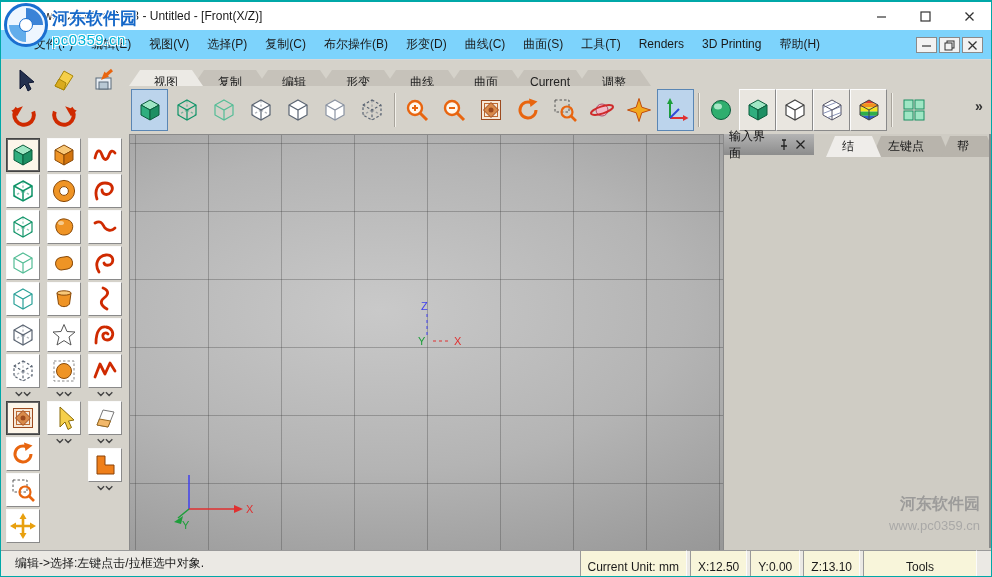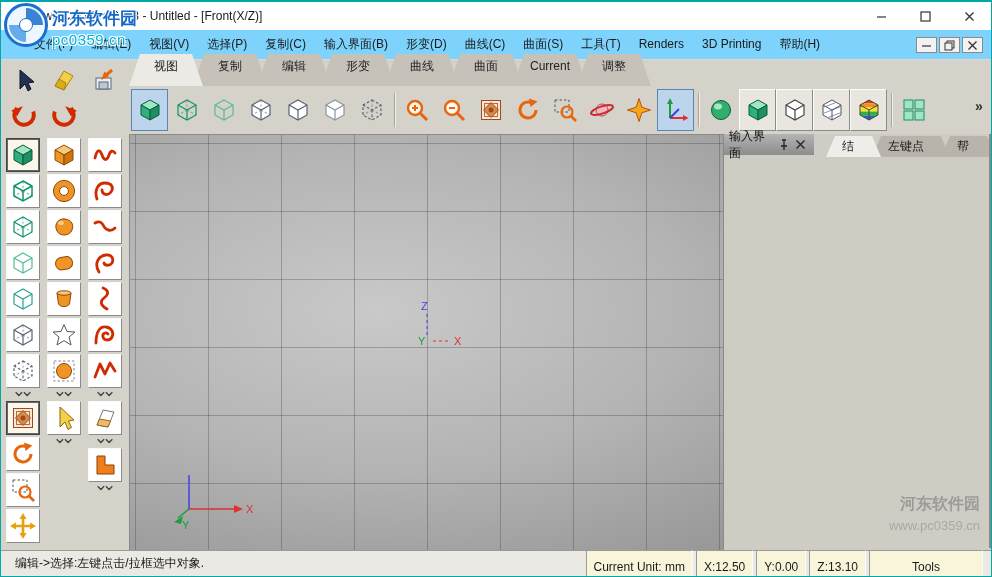--- a/index.html
+++ b/index.html
@@ -19,21 +19,21 @@
   .menu-item{padding:0 9px;line-height:29px;white-space:nowrap;cursor:default}
   #mdi-controls{position:absolute;right:8px;top:7px;display:flex;gap:2px}
   .mdibtn{width:21px;height:16px;border:1px solid #8a8a8a;background:#f2f2f2;display:flex;align-items:center;justify-content:center}
 
   
   .topstrip{position:absolute;left:0;top:58px;right:0;height:74px;background:#d5d2ca}
   .leftblock{position:absolute;left:0;top:0;width:128px;height:74px;padding:2px 0 0 4px}
   .lbrow{display:flex;gap:2px}
   .lbtn{width:38px;height:35px;display:flex;align-items:center;justify-content:center}
   .tabrow{position:absolute;left:128px;top:0;right:0;height:26px;display:flex;align-items:flex-end}
-  .rtab{position:relative;min-width:74px;height:32px;line-height:24px;text-align:center;background:#c6c2ba;color:#222;margin-right:-10px;clip-path:polygon(11px 0,calc(100% - 11px) 0,100% 100%,0 100%);padding:0 14px;cursor:default}
+  .rtab{position:relative;min-width:74px;height:16px;line-height:24px;text-align:center;background:#c6c2ba;color:#222;margin-right:-10px;clip-path:polygon(11px 0,calc(100% - 11px) 0,100% 100%,0 100%);padding:0 14px;cursor:default}
   .rtab.active{background:#eceae5;z-index:2}
   .tbrow{position:absolute;left:128px;top:26px;right:0;height:48px;display:flex;align-items:center;padding-left:2px}
   .tbtn{width:37px;height:42px;display:flex;align-items:center;justify-content:center;border:1px solid transparent}
   .tbtn.active{background:#bcd4ec;border:1px solid #5a86b4}
   .tbtn.boxed{background:#e9e6e0;border:1px solid;border-color:#fcfcfc #8a8a8a #8a8a8a #fcfcfc}
   .tsep{width:8px;height:34px;display:flex;justify-content:center}
   .tsep::after{content:"";width:1px;height:100%;background:#a8a49c;box-shadow:1px 0 0 #f2f0ea}
   .overflowbtn{position:absolute;right:3px;top:38px;width:18px;text-align:center;font-weight:bold;font-size:14px;color:#333}
 
   
@@ -63,21 +63,21 @@
   .ptab.active{background:#efedea;z-index:2}
   .rp-content{flex:1;margin:0 2px 2px 2px;background:#fff;border:1px solid #8a8a8a;position:relative}
   .watermark-bottom{position:absolute;right:10px;bottom:14px;text-align:right;opacity:.8;pointer-events:none}
   .wb-site{font-size:16px;font-weight:bold;color:#909090}
   .wb-url{font-size:13px;color:#a0a0a0;margin-top:3px}
 
   
   .statusbar{position:absolute;left:0;right:0;bottom:0;height:26px;background:#ebe9e4;border-top:1px solid #9a9a9a;display:flex;align-items:center}
   .sb-msg{flex:1;padding-left:14px;white-space:nowrap;overflow:hidden}
   .sb-box{height:28px;line-height:17px;padding:8px 7px;border:1px solid;border-color:#9a9a9a #fbfbfb #fbfbfb #9a9a9a;background:#f8f5da;margin-right:3px;white-space:nowrap}
-  .sb-tools{width:114px;text-align:center;margin-right:8px}
+  .sb-tools{width:114px;text-align:center;margin-right:14px}
 
   
   .watermark-top{position:absolute;left:2px;top:0;z-index:99;display:flex;align-items:flex-start;pointer-events:none}
   .wt-text{margin-left:3px}
   .wt-site{font-size:17px;font-weight:bold;color:#1668c8;margin-top:5px;text-shadow:-1px -1px 0 #fff,1px -1px 0 #fff,-1px 1px 0 #fff,1px 1px 0 #fff}
   .wt-url{font-size:15px;font-weight:normal;color:#00b4d8;letter-spacing:.5px;margin-top:1px;text-shadow:-1px -1px 0 #fff,1px -1px 0 #fff,-1px 1px 0 #fff,1px 1px 0 #fff}
   .ic{display:flex;align-items:center;justify-content:center}
 </style>
 </head>
 <body>
@@ -117,21 +117,21 @@
       </div>
   </div>
 
   <div class="menubar">
     <div id="menu-items">
         <div class="menu-item">文件(F)</div>
         <div class="menu-item">编辑(E)</div>
         <div class="menu-item">视图(V)</div>
         <div class="menu-item">选择(P)</div>
         <div class="menu-item">复制(C)</div>
-        <div class="menu-item">输入界面(B)</div>
+        <div class="menu-item">布尔操作(B)</div>
         <div class="menu-item">形变(D)</div>
         <div class="menu-item">曲线(C)</div>
         <div class="menu-item">曲面(S)</div>
         <div class="menu-item">工具(T)</div>
         <div class="menu-item">Renders</div>
         <div class="menu-item">3D Printing</div>
         <div class="menu-item">帮助(H)</div>
       </div>
     <div id="mdi-controls">
         <div class="mdibtn">

